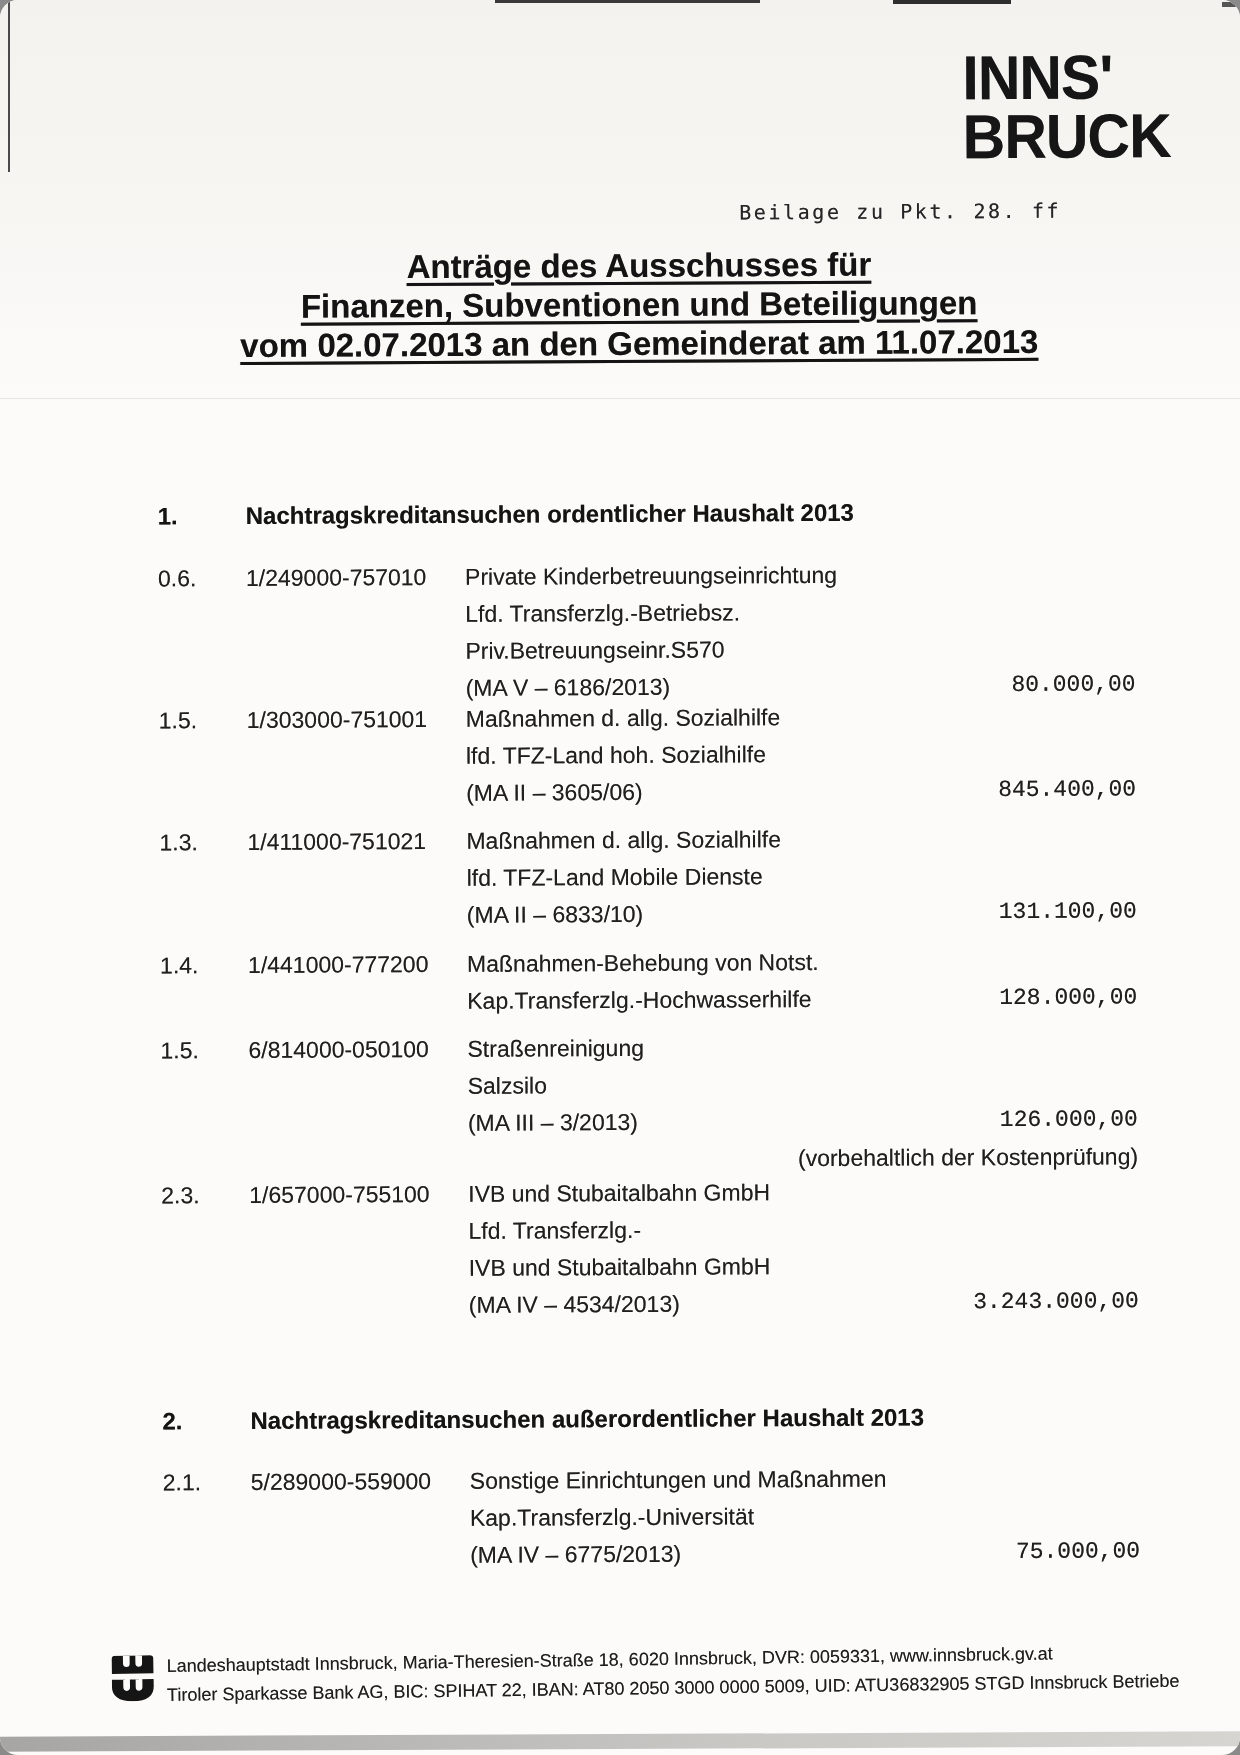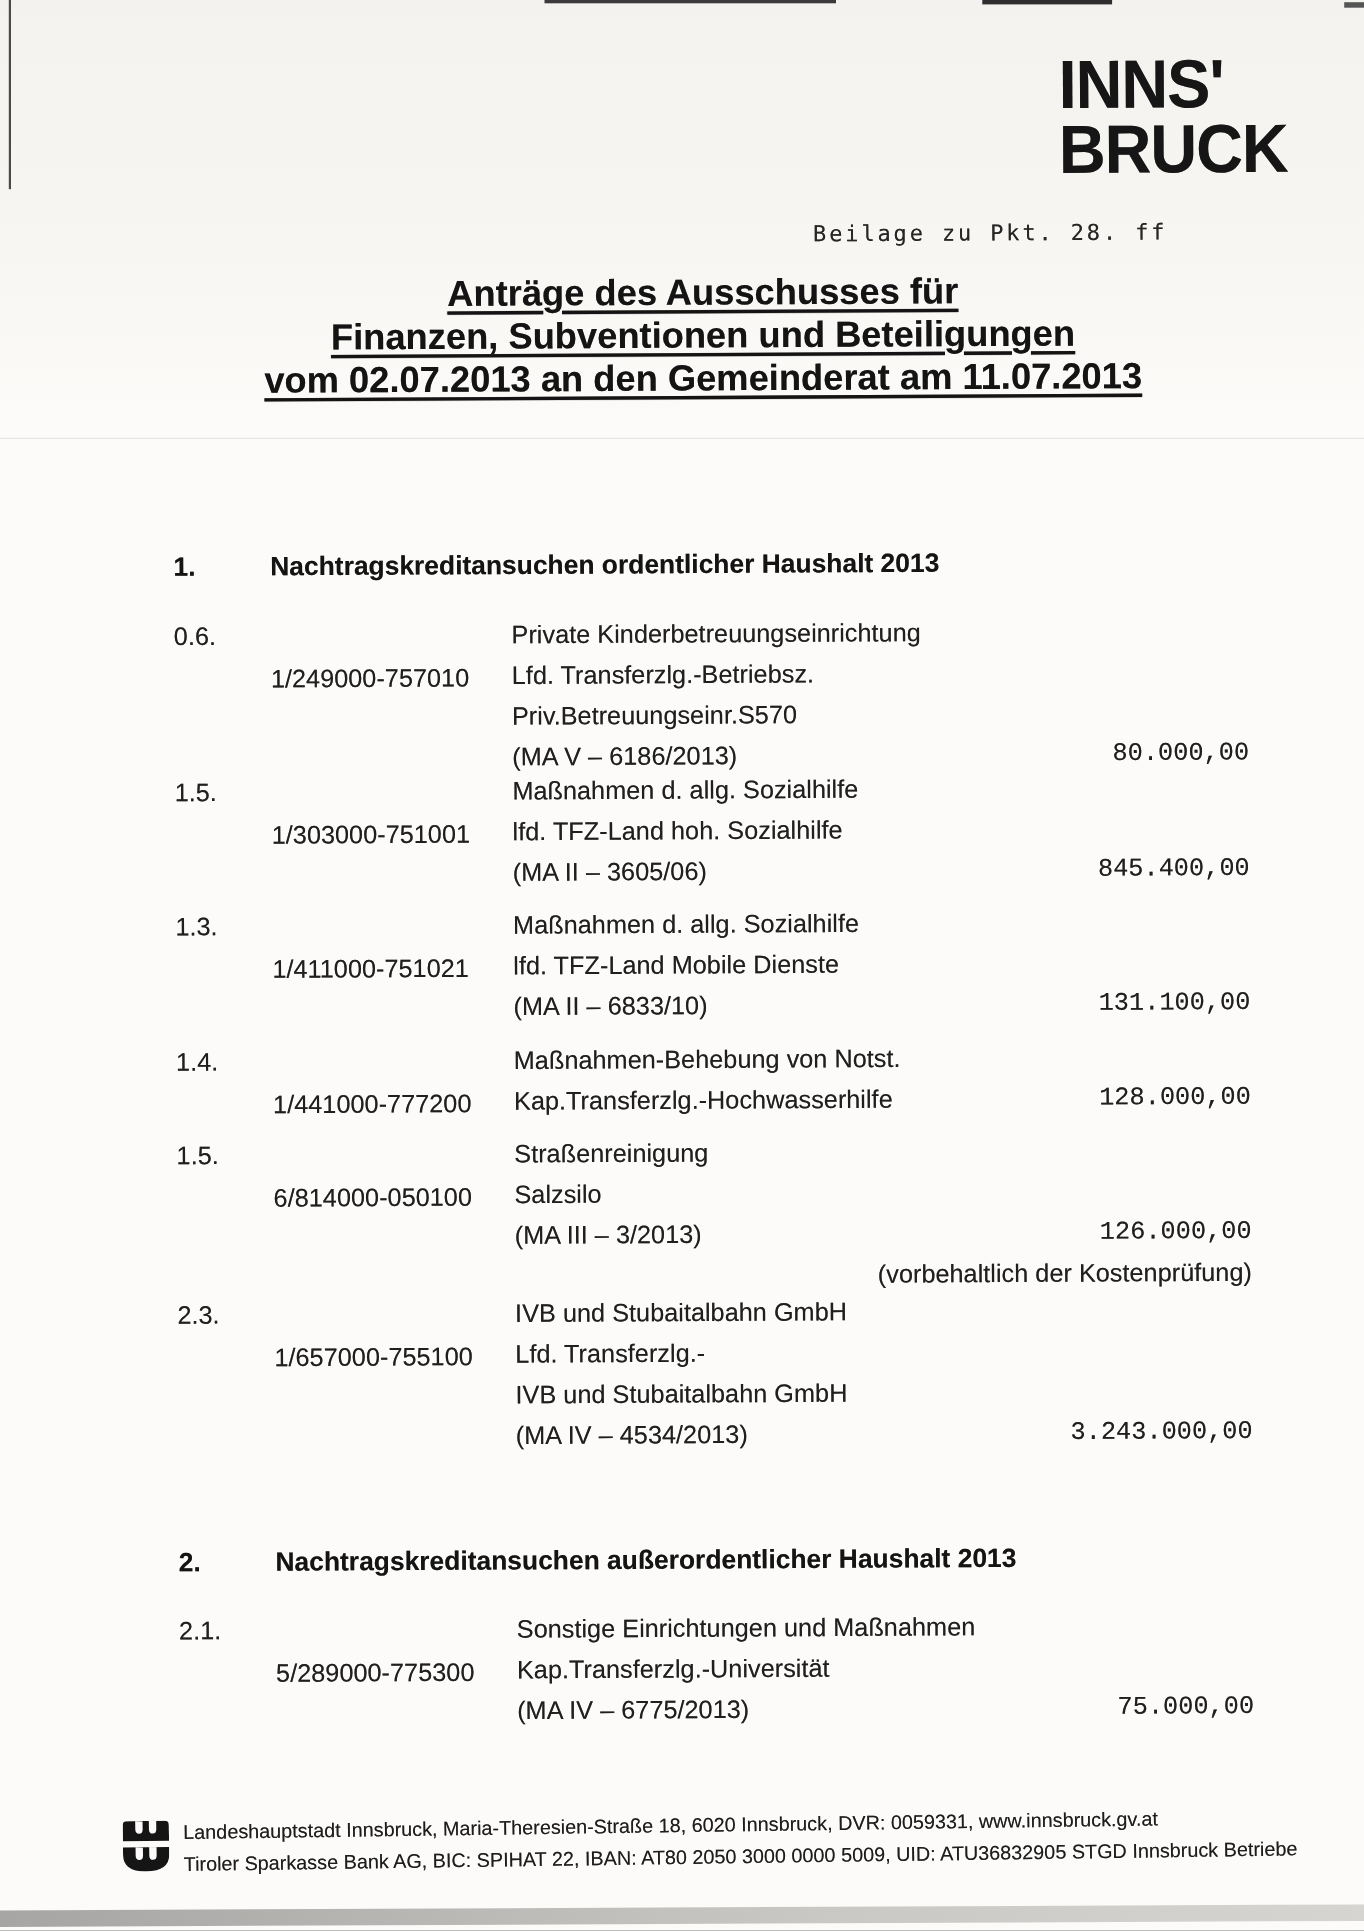--- a/index.html
+++ b/index.html
@@ -4,20 +4,21 @@
 <style>
   html,body{margin:0;padding:0;background:#8a8a8a;}
   .sheet{
     position:relative;
     width:1240px;height:1755px;
     margin:0 auto;
     background:#fcfbf9;
     overflow:hidden;
     font-family:"Liberation Sans","DejaVu Sans",sans-serif;
     color:#1f1f1f;
+    border-radius:18px;
   }
   
   .top-shade{position:absolute;top:0;left:0;right:0;height:398px;
     background:linear-gradient(180deg,#f3f2ef 0%,#f7f6f3 55%,#fcfbf9 100%);
     border-bottom:1px solid rgba(0,0,0,0.05);}
   .edge-mark{position:absolute;background:#3a3a3a;}
   .m1{top:0;left:495px;width:265px;height:3px;}
   .m2{top:0;left:893px;width:118px;height:4px;background:#2e2e2e;}
   .m3{top:2px;left:1222px;width:18px;height:5px;background:#555;}
   .left-line{position:absolute;top:0;left:8px;width:2px;height:172px;background:#4a4a4a;}
@@ -45,21 +46,21 @@
     text-decoration-thickness:3px;
     text-underline-offset:5px;}
 
   
   .sec-head{position:absolute;left:155px;width:977px;
     font-weight:bold;font-size:24px;color:#141414;}
   .sec-head .col-num{position:absolute;left:0;top:0;}
   .sec-head .head-text{display:block;margin-left:88px;}
   .item{position:absolute;left:155px;width:977px;font-size:23px;}
   .item .col-num{position:absolute;left:0;top:0;line-height:37px;}
-  .item .col-acct{position:absolute;left:88px;top:0;line-height:37px;white-space:nowrap;margin-top:39px;}
+  .item .col-acct{position:absolute;left:88px;top:0;line-height:37px;white-space:nowrap;}
   .item .col-desc{margin-left:307px;}
   .item .dline{line-height:37px;white-space:nowrap;}
   .item .col-amount{position:absolute;right:0;bottom:0;line-height:37px;white-space:nowrap;font-family:Liberation Mono, monospace;}
   .item .item-note{position:absolute;right:0;top:100%;line-height:37px;white-space:nowrap;}
 
   
   .footer{position:absolute;left:103px;top:1650px;width:1060px;
     display:flex;gap:13px;align-items:flex-start;
     transform:rotate(-0.5deg);transform-origin:left center;}
   .footer .ftext{font-size:18px;line-height:29px;color:#1d1d1d;white-space:nowrap;}
@@ -162,21 +163,21 @@
       <span class="col-amount">3.243.000,00</span>
     </div>
 
     <div class="sec-head txt" style="top:1405px">
       <span class="col-num">2.</span>
       <span class="head-text">Nachtragskreditansuchen außerordentlicher Haushalt 2013</span>
     </div>
 
     <div class="item txt" style="top:1462px">
       <span class="col-num">2.1.</span>
-      <span class="col-acct">5/289000-775300</span>
+      <span class="col-acct">5/289000-559000</span>
       <div class="col-desc">
         <div class="dline">Sonstige Einrichtungen und Maßnahmen</div>
         <div class="dline">Kap.Transferzlg.-Universität</div>
         <div class="dline">(MA IV – 6775/2013)</div>
       </div>
       <span class="col-amount">75.000,00</span>
     </div>
 
     <div class="footer">
       <span class="crest">

